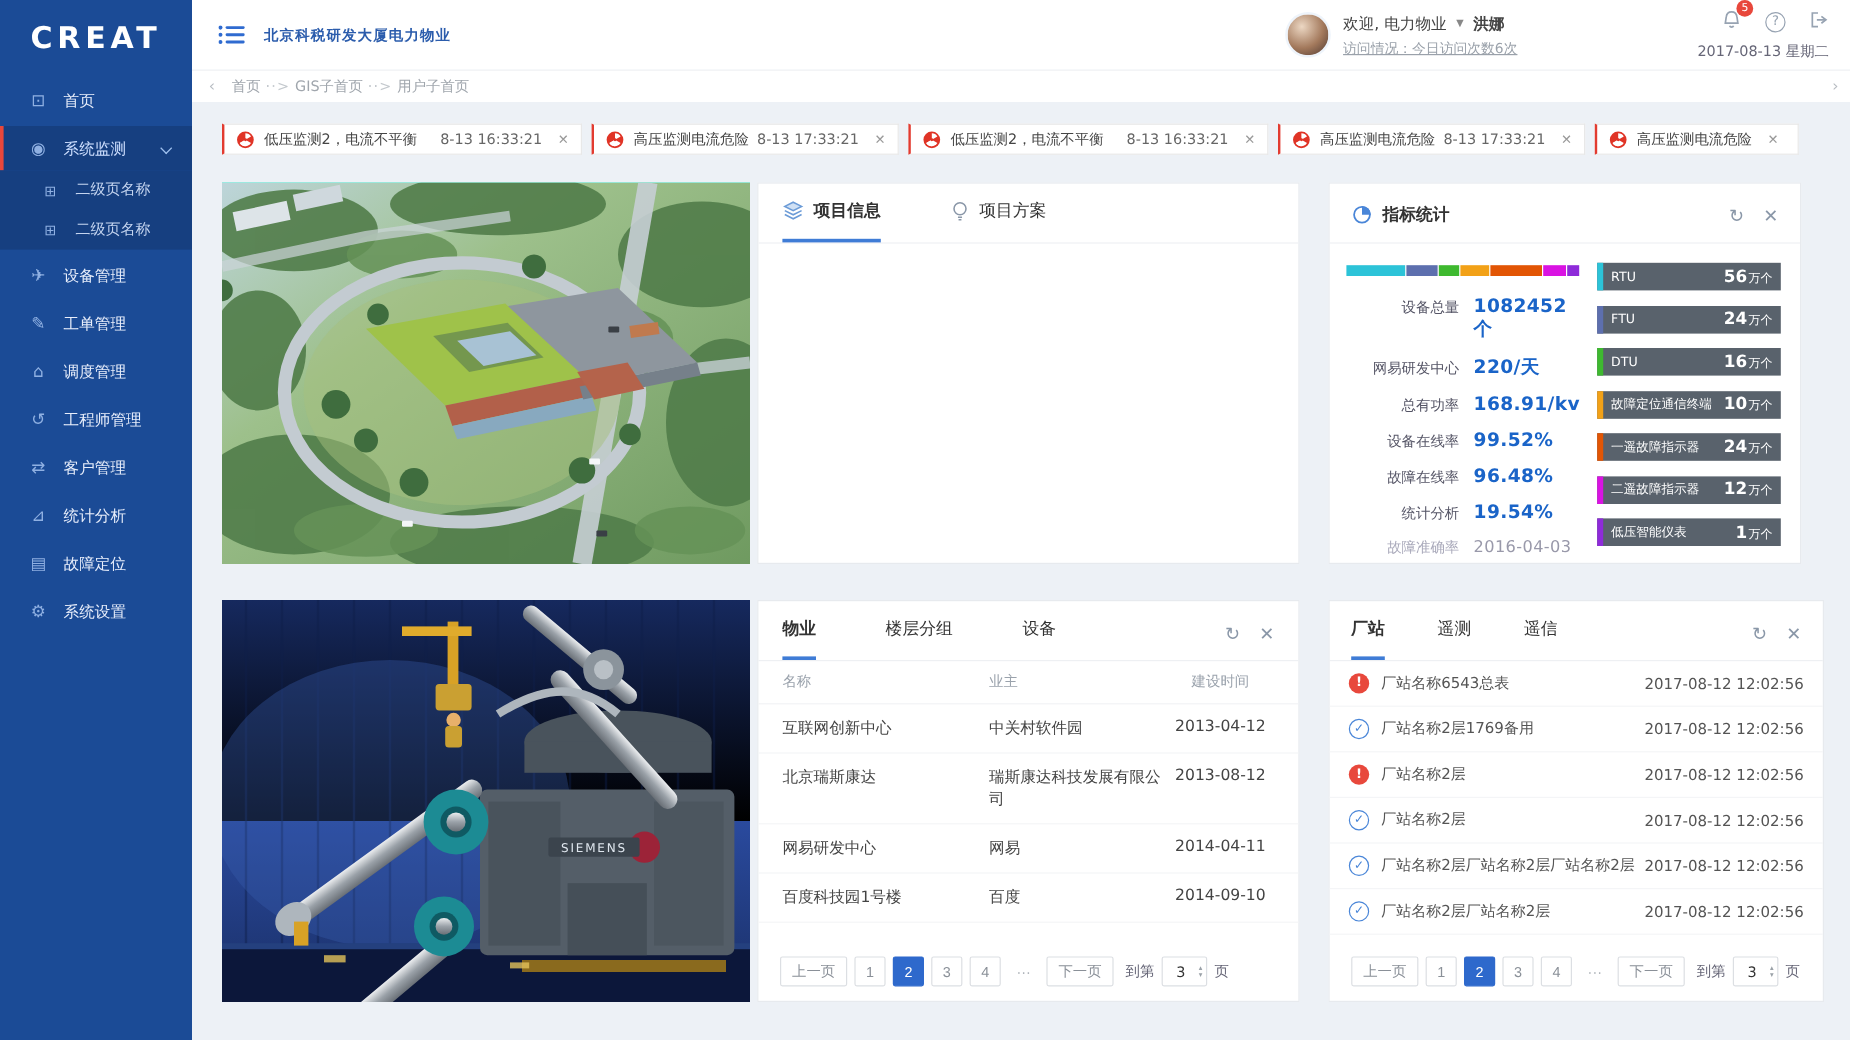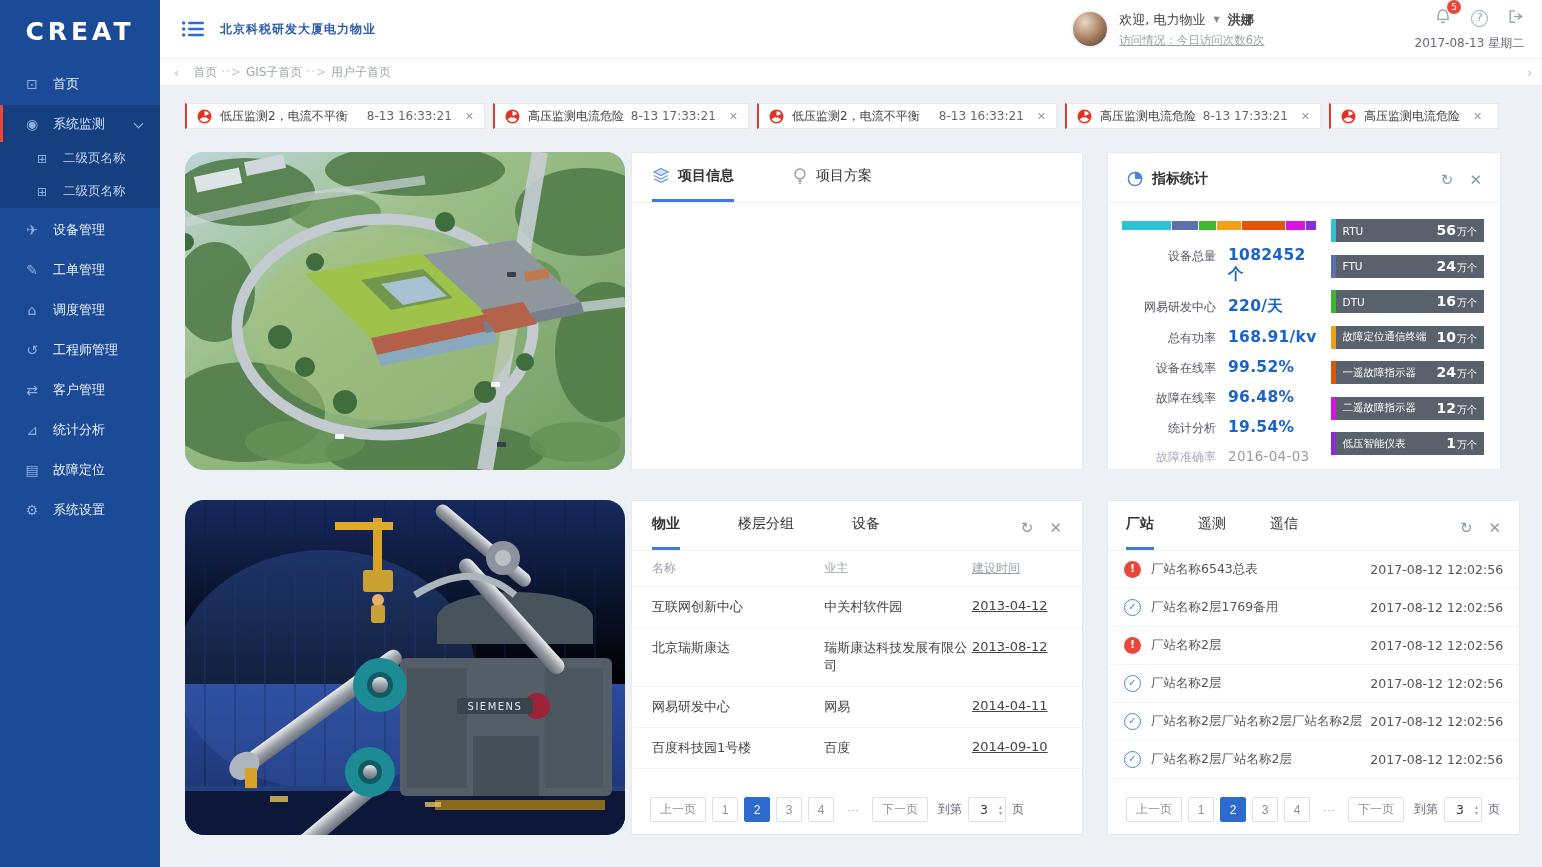--- a/index.html
+++ b/index.html
@@ -63,21 +63,21 @@
   .alerts { display: flex; gap: 8px; margin-bottom: 23px; }
   .alert { height: 26px; background: #fff; border: 1px solid #e8e8e8; border-left: 2px solid #e23b30;
            display: flex; align-items: center; padding: 0 10px; font-size: 12px; flex: 0 0 auto; }
   .alert-text { color: #444; margin-left: 8px; white-space: nowrap; overflow: hidden; }
   .alert-time { color: #666; margin-left: auto; white-space: nowrap; }
   .alert-close { color: #999; margin-left: 13px; font-size: 11px; cursor: pointer; }
 
   .row { display: flex; }
   .row1 { margin-bottom: 30px; }
   .panel { background: #fff; border: 1px solid #e7eaee; }
-  .photo { flex: 0 0 440px; overflow: hidden; background: #5eead4; border-radius: 19px; }
+  .photo { flex: 0 0 440px; overflow: hidden; background: #5eead4; }
   .photo svg { display: block; }
   .photo1 { height: 318px; }
   .photo2 { height: 335px; }
 
   .panel-head { height: 50px; display: flex; align-items: end; border-bottom: 1px solid #eef0f3; padding: 0 20px; }
   .panel-icons { margin-left: auto; display: flex; gap: 16px; align-items: center; margin-bottom: 14px; }
   .g-icon { color: #8a97a8; font-size: 15px; cursor: pointer; line-height: 1; }
 
   .tab { display: flex; align-items: center; gap: 8px; font-size: 14px; color: #333; padding-bottom: 14px;
          margin-right: 58px; cursor: pointer; border-bottom: 3px solid transparent; }
@@ -105,21 +105,21 @@
   .dev-pill { height: 23px; background: #59626c; border-left: 5px solid #999; display: flex;
               align-items: center; padding: 0 7px; margin-bottom: 12.5px; color: #fff; }
   .dev-label { font-size: 10.5px; white-space: nowrap; }
   .dev-val { margin-left: auto; font-size: 14px; font-weight: bold; }
   .dev-unit { font-size: 10px; font-weight: normal; margin-left: 1px; }
 
   
   .property-panel { flex: 0 0 452px; margin-left: 6px; height: 335px; display: flex; flex-direction: column; }
   .thead { display: flex; padding: 9px 20px; font-size: 12px; color: #9aa2ac; border-bottom: 1px solid #f2f3f5; }
   .trow { display: flex; padding: 11px 20px; font-size: 13px; color: #444; border-bottom: 1px solid #f4f5f7; }
-  .c-name { flex: 0 0 42%; } .c-owner { flex: 1; } .c-date { flex: 0 0 90px; text-align: left; text-decoration: underline; }
+  .c-name { flex: 0 0 42%; } .c-owner { flex: 1; } .c-date { flex: 0 0 90px; text-align: center; }
 
   
   .station-panel { flex: 0 0 394px; margin-left: 24px; height: 335px; display: flex; flex-direction: column; }
   .station-panel .panel-head { padding: 0 18px; }
   .station-panel .tab { margin-right: 44px; }
   .srow { display: flex; align-items: center; padding: 10px 16px; border-bottom: 1px solid #f4f5f7; }
   .st-icon { width: 17px; height: 17px; border-radius: 50%; font-size: 11px; line-height: 16px;
              text-align: center; flex: 0 0 17px; }
   .st-icon.error { background: #e8483c; color: #fff; }
   .st-icon.error::before { content: "!"; font-weight: bold; }

